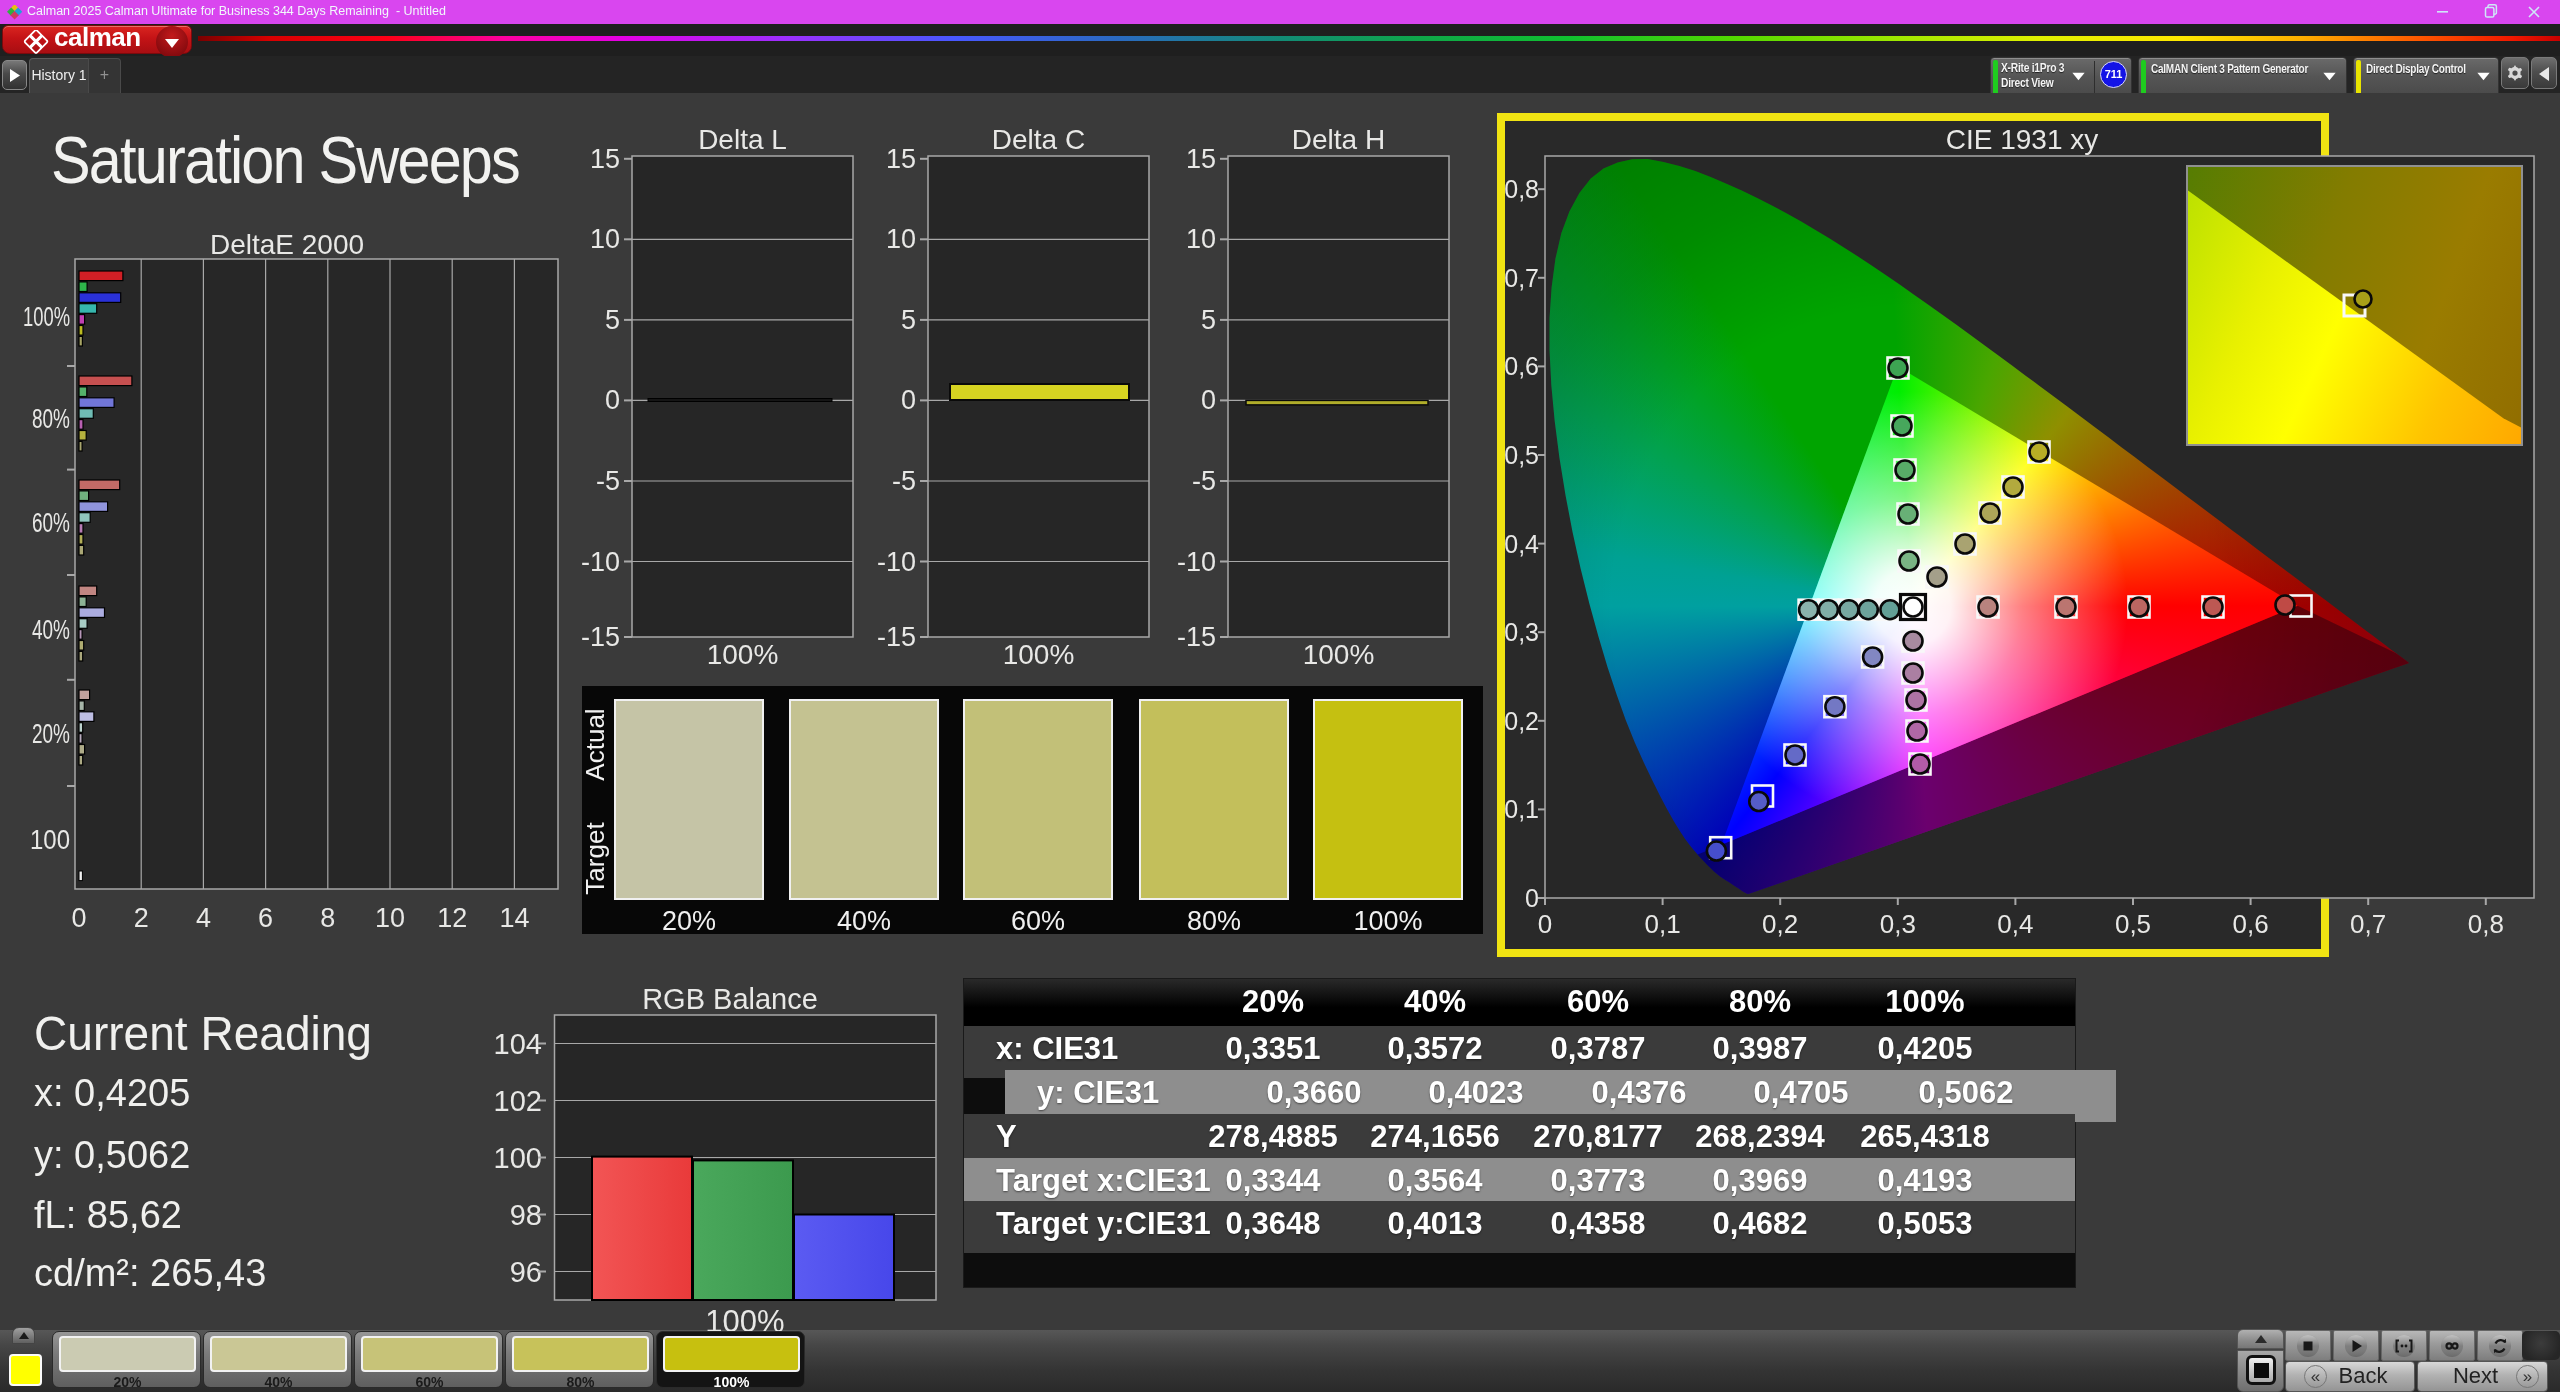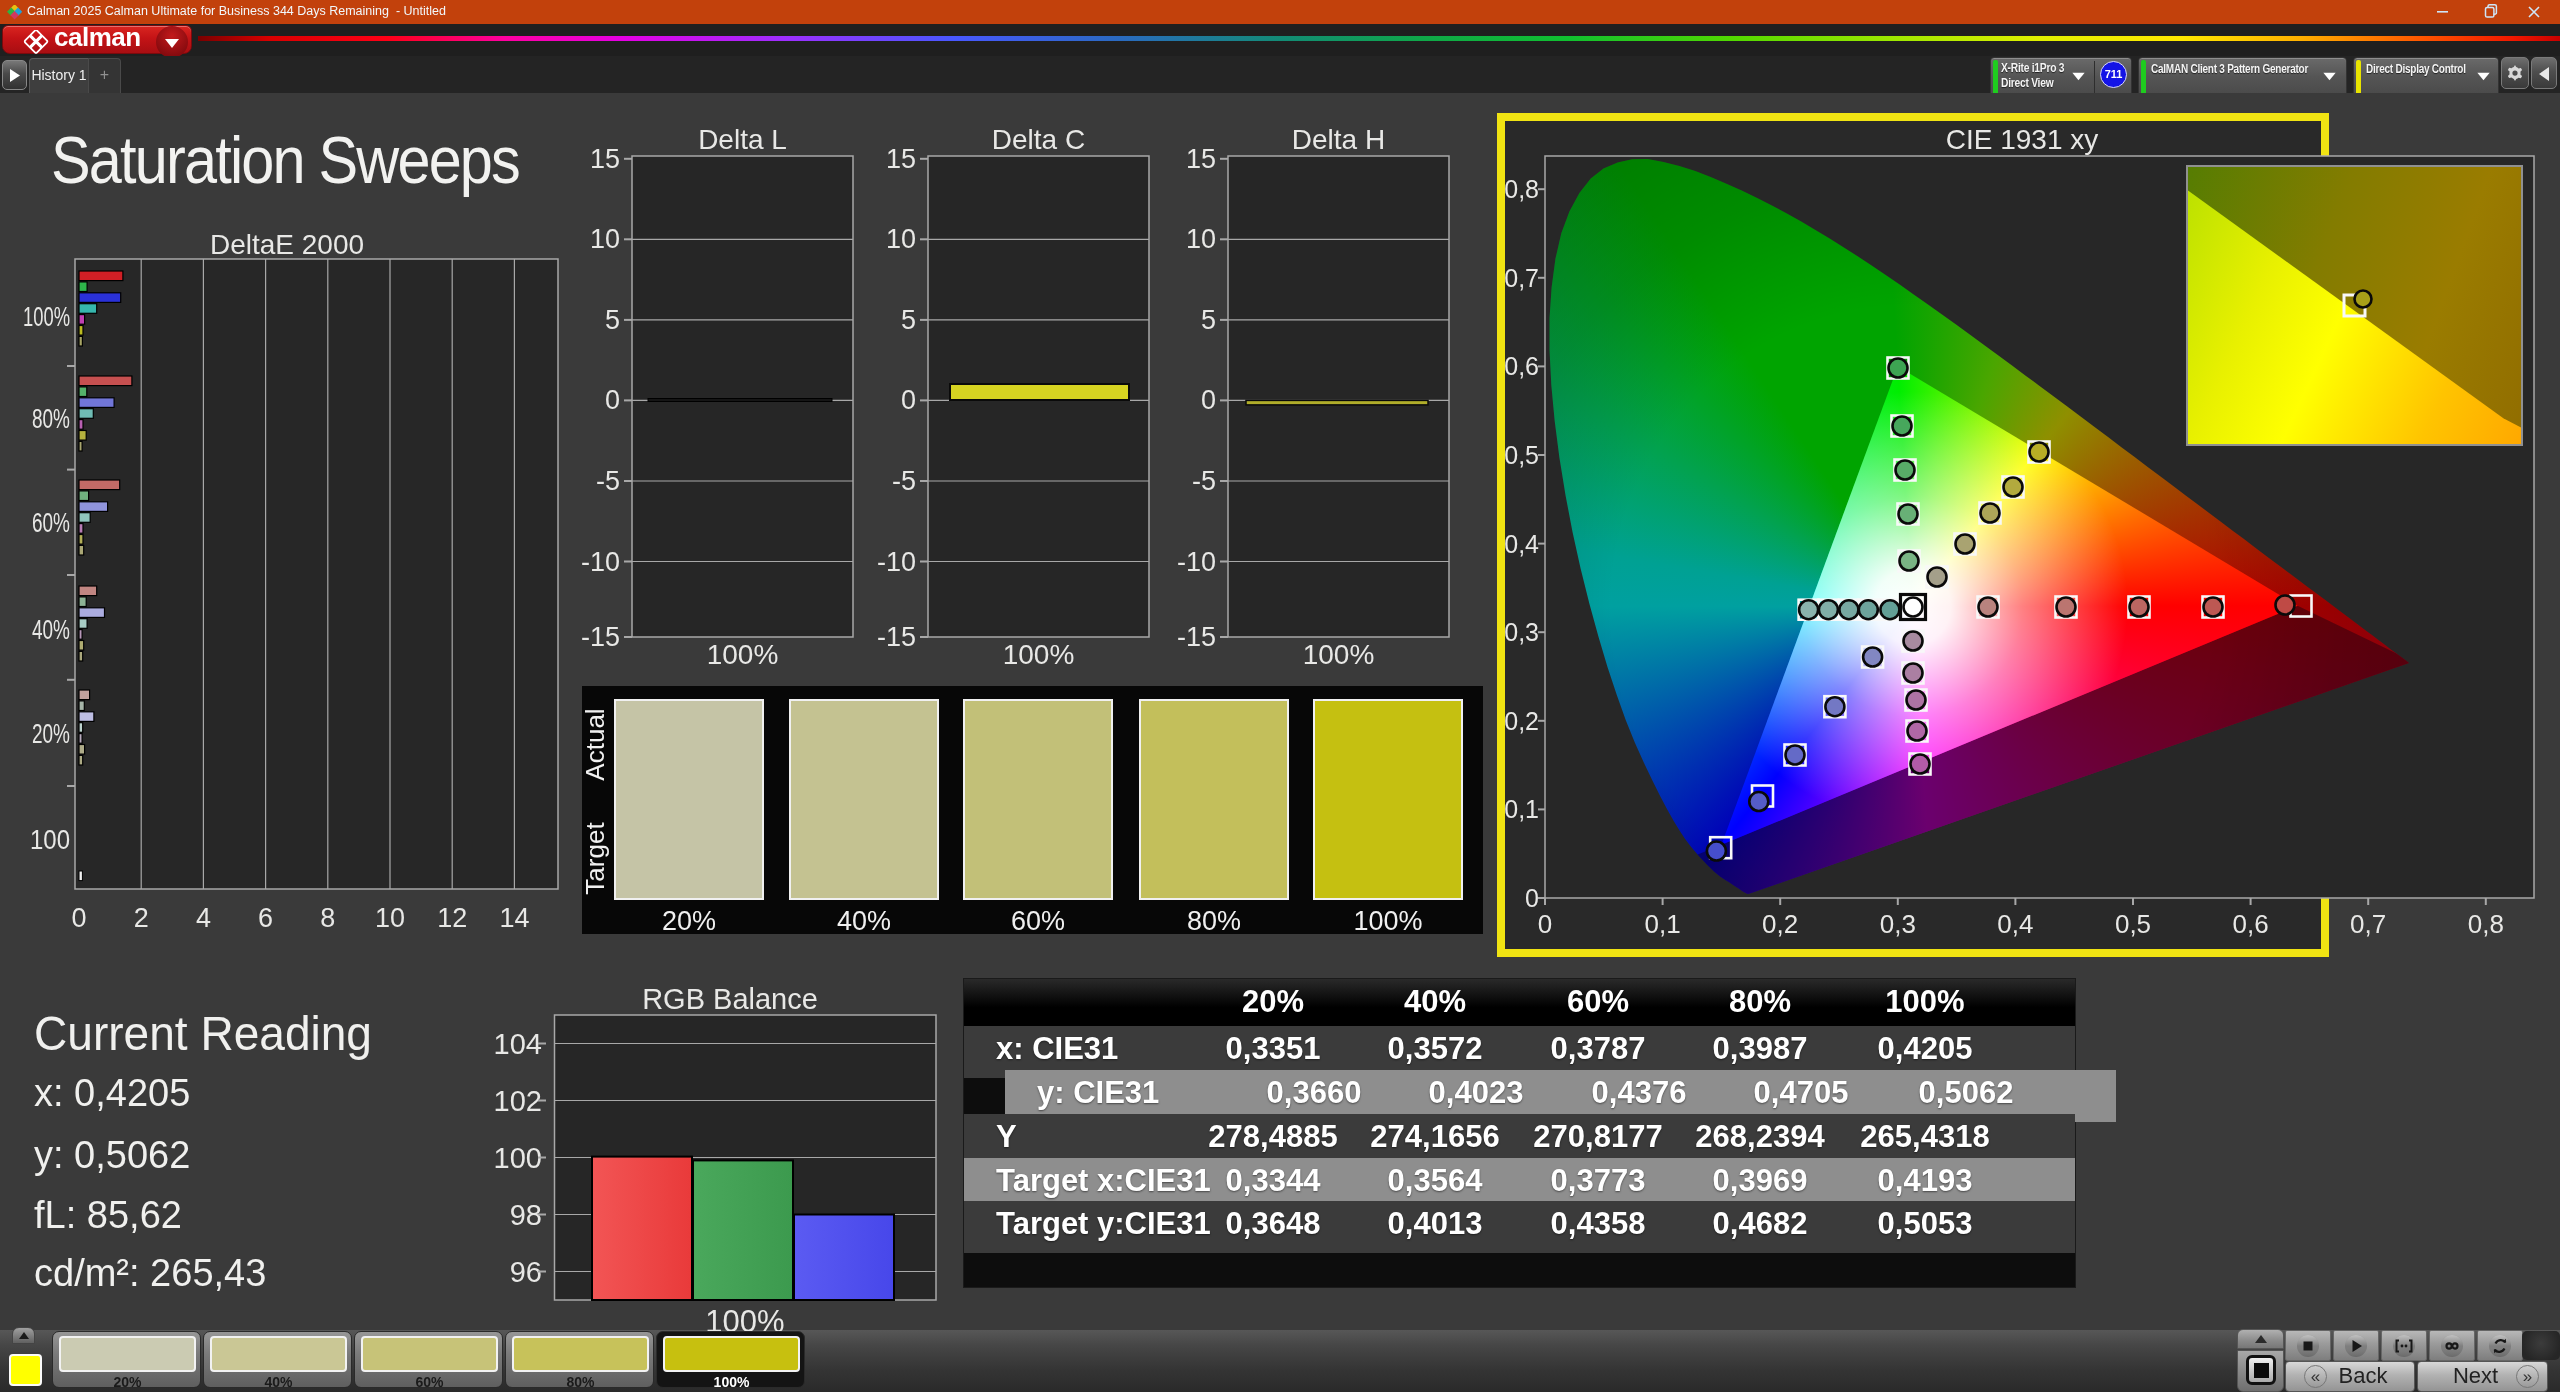--- a/index.html
+++ b/index.html
@@ -1,18 +1,18 @@
 <!DOCTYPE html>
 <html><head>
 <meta charset="utf-8">
 <style>
 * { margin:0; padding:0; box-sizing:border-box; }
 html,body { width:2560px; height:1392px; background:#3a3a3a; font-family:"Liberation Sans", sans-serif; overflow:hidden; }
 .abs { position:absolute; }
-#titlebar { position:absolute; left:0; top:0; width:2560px; height:24px; background:#c2410c; }
+#titlebar { position:absolute; left:0; top:0; width:2560px; height:24px; background:#d946ef; }
 #titlebar .ttl { position:absolute; left:27px; top:4px; color:#f2f8fc; font-size:12.5px; }
 #headstrip { position:absolute; left:0; top:24px; width:2560px; height:32px; background:#1f1f1f; }
 #rainbow { position:absolute; left:198px; top:36px; width:2362px; height:4.5px;
   background:linear-gradient(90deg,#7a0000 0%,#d80000 3%,#ff0016 8%,#ff00a0 13%,#e400e4 18%,#9b30ff 25%,#4858ff 32%,#2a6ac0 39%,#128c74 46%,#0fa848 52%,#10c030 58%,#52d800 65%,#a0e800 72%,#e0f000 78%,#ffe800 84%,#ffb000 89%,#ff5800 94%,#f01800 98%,#c80000 100%); }
 #tabrow { position:absolute; left:0; top:56px; width:2560px; height:37px; background:#242424; }
 #main { position:absolute; left:0; top:93px; width:2560px; height:1237px; background:#3a3a3a; }
 #bottombar { position:absolute; left:0; top:1330px; width:2560px; height:62px;
   background:linear-gradient(#575757,#464646 25%,#343434 65%,#2a2a2a); }
 .h1 { position:absolute; left:51px; top:122px; color:#f2f2f0; font-size:66px; letter-spacing:-2px; transform:scaleX(0.9); transform-origin:0 0; }
 svg text { font-family:"Liberation Sans", sans-serif; }

